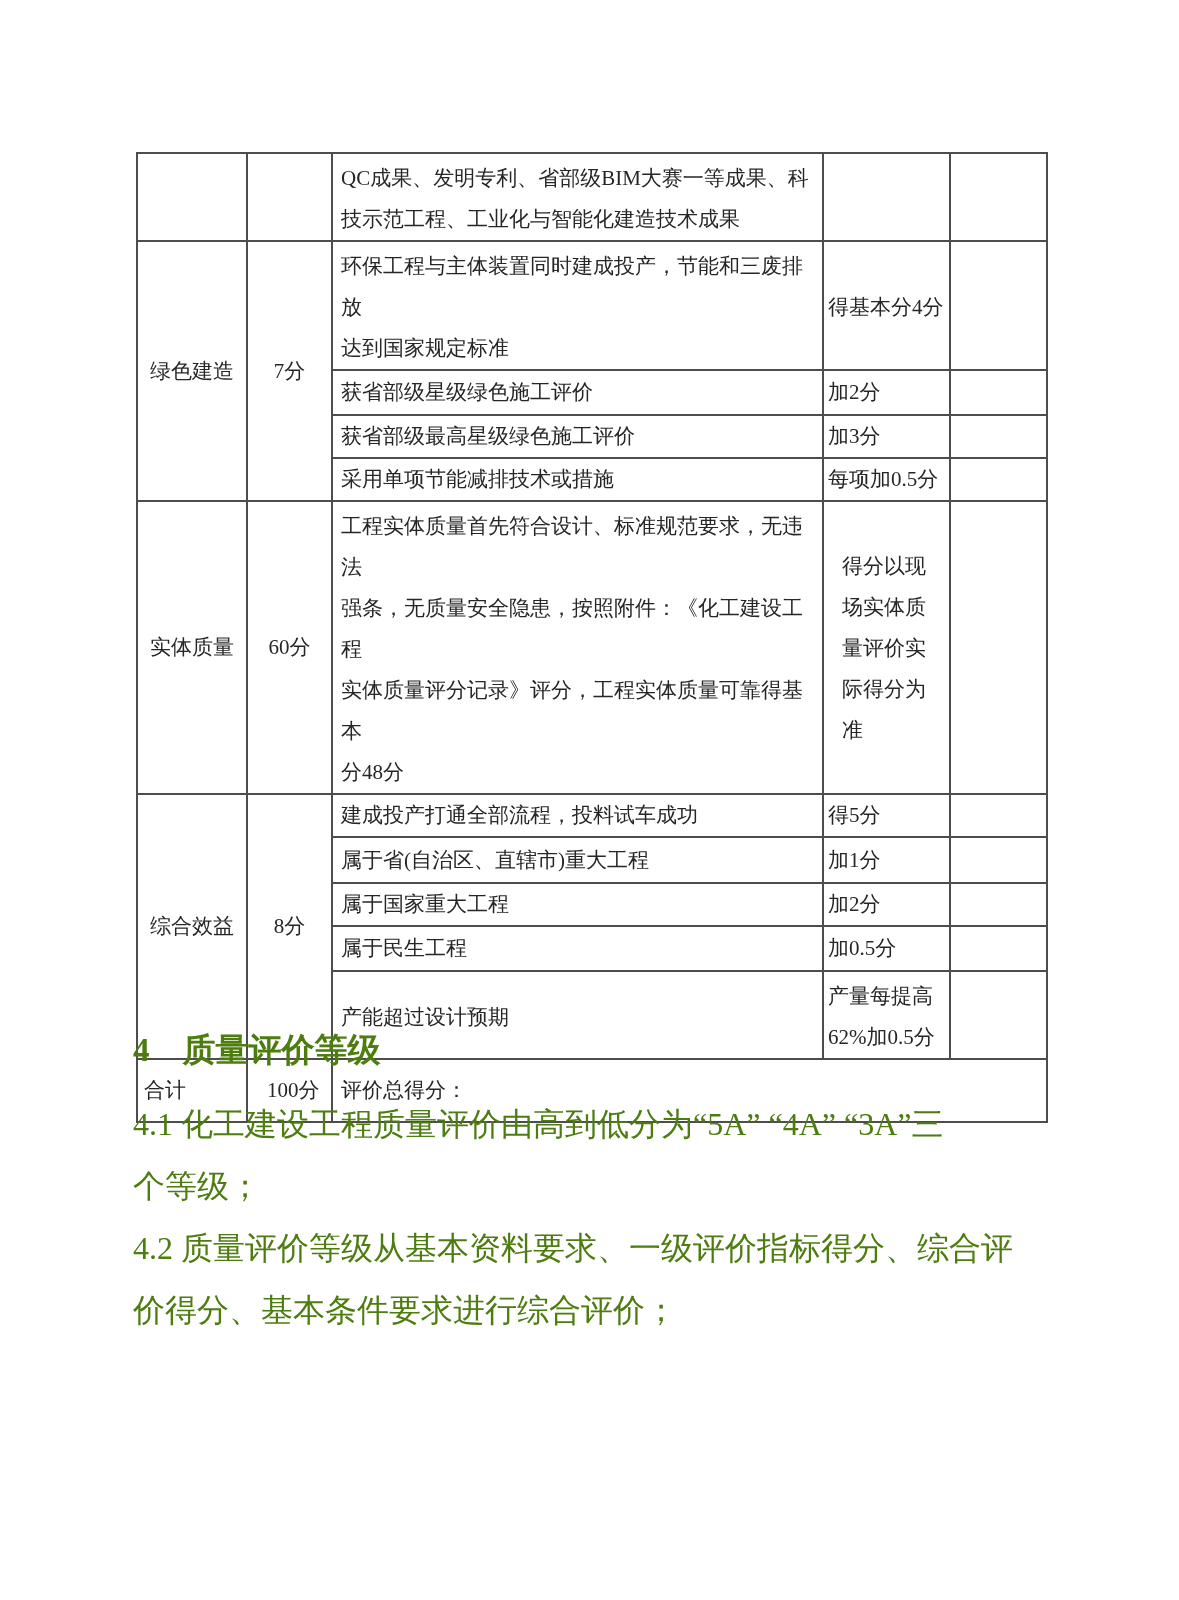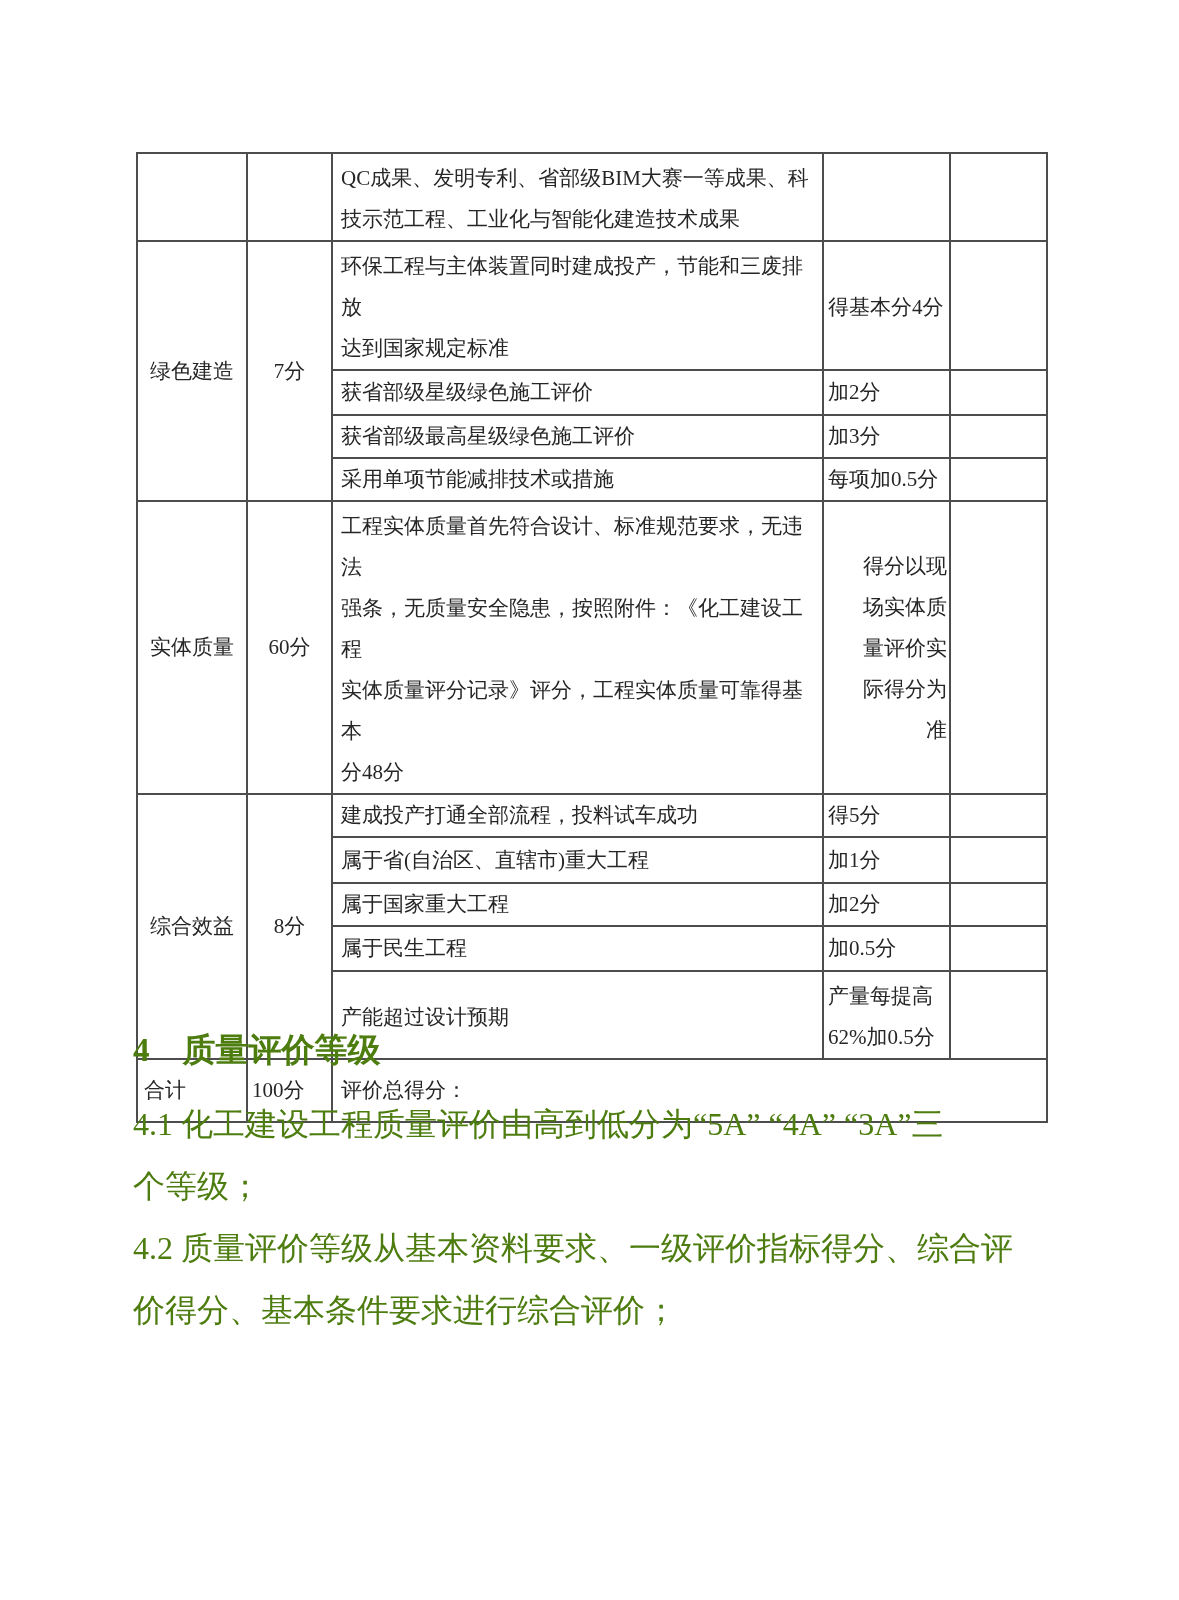--- a/index.html
+++ b/index.html
@@ -36,38 +36,38 @@
   .col-blank { width: 97px;  }
 
   td.cat, td.score { text-align: center; padding: 0 2px; }
   td.crit  { text-align: left; padding: 0 6px 0 8px; }
   td.note  { text-align: left; padding: 0 2px 0 4px; }
   td.blank { padding: 0; }
 
   td.multi { white-space: pre-line; }
   td.vtop  { vertical-align: top; padding-top: 4px; }
 
-  td.entity-note { padding-left: 18px; padding-top: 2px; text-align: right; }
+  td.entity-note { padding-left: 18px; padding-top: 2px; }
 
   tr.r1  { height: 85px; }
   tr.r2  { height: 80px; }
   tr.r3  { height: 45px; }
   tr.r4  { height: 42px; }
   tr.r5  { height: 38px; }
   tr.r6  { height: 206px; }
   tr.r7  { height: 42px; }
   tr.r8  { height: 46px; }
   tr.r9  { height: 41px; }
   tr.r10 { height: 45px; }
   tr.r11 { height: 86px; }
   tr.r12 { height: 63px; }
 
   tr.r12 td { vertical-align: middle; }
   td.total-cat   { text-align: left; padding-left: 6px; border-radius: 13px; }
-  td.total-score { text-align: left; padding-left: 4px; }
+  td.total-score { text-align: left; padding-left: 19px; }
   td.total-label { text-align: left; padding-left: 8px; }
 
   
   .text-block {
     position: absolute;
     left: 133px;
     top: 1027px;
     width: 916px;
     color: #4d7c0f;
   }

